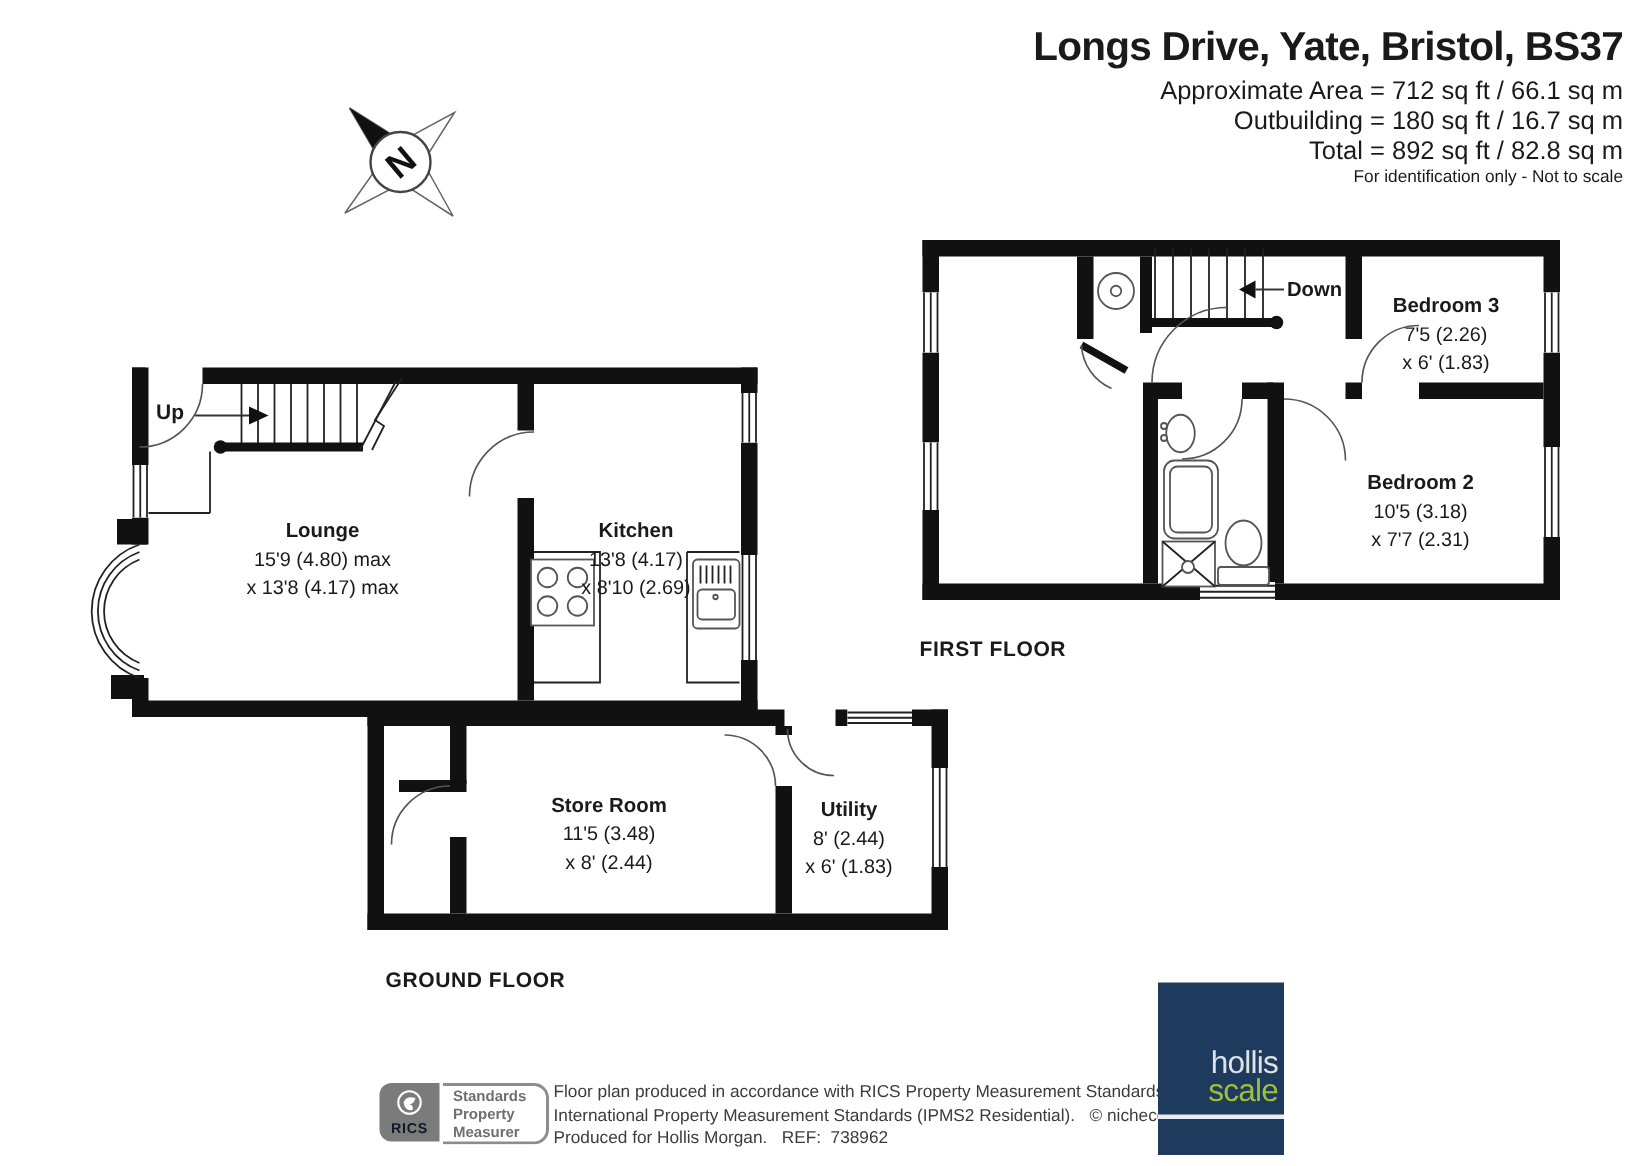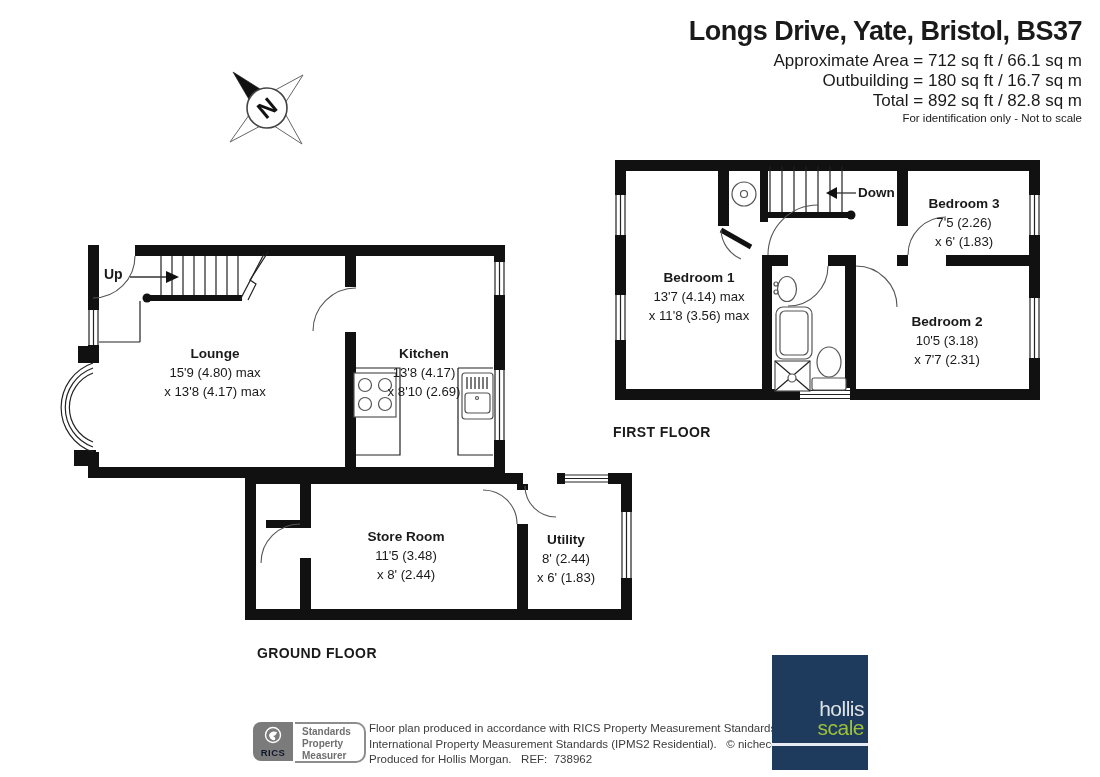--- a/index.html
+++ b/index.html
@@ -22,21 +22,21 @@
   .room-label .rn{font-weight:bold;font-size:13.6px;}
   .floor-title{position:absolute;font-weight:bold;font-size:14px;letter-spacing:.4px;white-space:nowrap;}
   .stair-label{position:absolute;font-weight:bold;font-size:13.5px;white-space:nowrap;}
   .footer-disclaimer{left:369px;top:721px;font-size:11.5px;line-height:15.5px;color:#3c3c3c;white-space:nowrap;}
   .rics-box{left:253px;top:722px;width:40px;height:39px;background:#7b7b7b;border-radius:8px 0 0 8px;
             color:#0f172a;text-align:center;}
   .rics-label{position:absolute;left:0;right:0;bottom:3px;font-size:9.5px;font-weight:bold;letter-spacing:.5px;}
   .cert-box{left:295px;top:722px;width:62px;height:33px;border:2px solid #8d8d8d;border-left:none;
             border-radius:0 10px 10px 0;padding:2px 0 2px 7px;color:#6f6f6f;
             font-size:10px;font-weight:bold;line-height:12px;}
-  .hm-logo{left:772px;top:655px;width:96px;height:115px;background:#1e3a5c;}
+  .hm-logo{left:772px;top:655px;width:84px;height:115px;background:#1e3a5c;}
   .hm-text{position:absolute;right:4px;top:44px;text-align:right;line-height:19px;letter-spacing:-0.5px;}
   .hm-l1{color:#dde2e6;font-size:21px;}
   .hm-l2{color:#9dc13b;font-size:21px;}
   .hm-rule{position:absolute;left:0;right:0;top:88px;height:2.5px;background:#e9edf1;}
 </style>
 </head>
 <body>
 
 <div class="canvas">
 
@@ -248,25 +248,20 @@
   <div class="room-label" style="left:406px;top:527px;">
     <div class="rn">Store Room</div>
     <div class="rd">11'5 (3.48)</div>
     <div class="rd">x 8' (2.44)</div>
   </div>
   <div class="room-label" style="left:566px;top:530px;">
     <div class="rn">Utility</div>
     <div class="rd">8' (2.44)</div>
     <div class="rd">x 6' (1.83)</div>
   </div>
-  <div class="room-label" style="left:699px;top:268px;">
-    <div class="rn">Bedroom 1</div>
-    <div class="rd">13'7 (4.14) max</div>
-    <div class="rd">x 11'8 (3.56) max</div>
-  </div>
   <div class="room-label" style="left:947px;top:312px;">
     <div class="rn">Bedroom 2</div>
     <div class="rd">10'5 (3.18)</div>
     <div class="rd">x 7'7 (2.31)</div>
   </div>
   <div class="room-label" style="left:964px;top:194px;">
     <div class="rn">Bedroom 3</div>
     <div class="rd">7'5 (2.26)</div>
     <div class="rd">x 6' (1.83)</div>
   </div>

